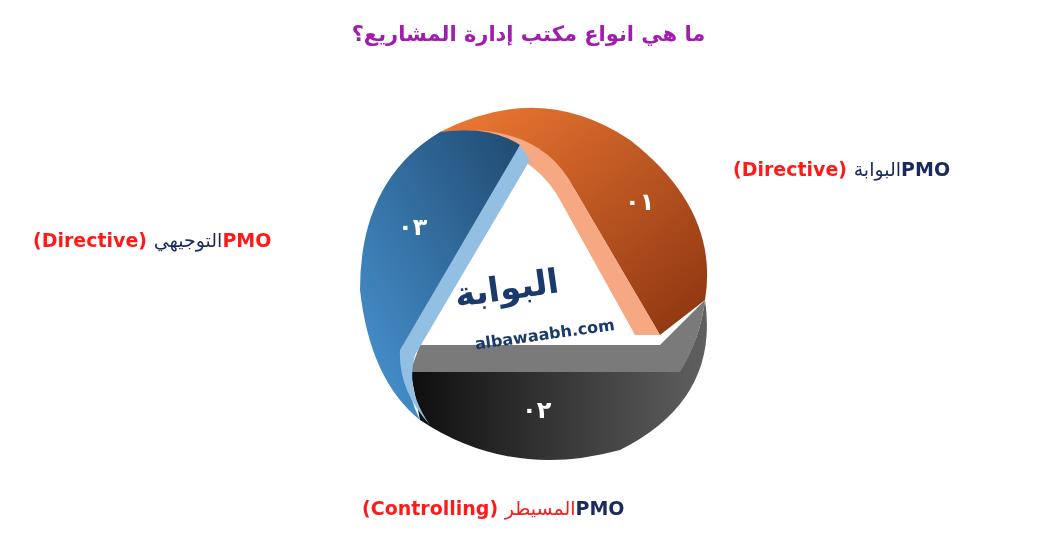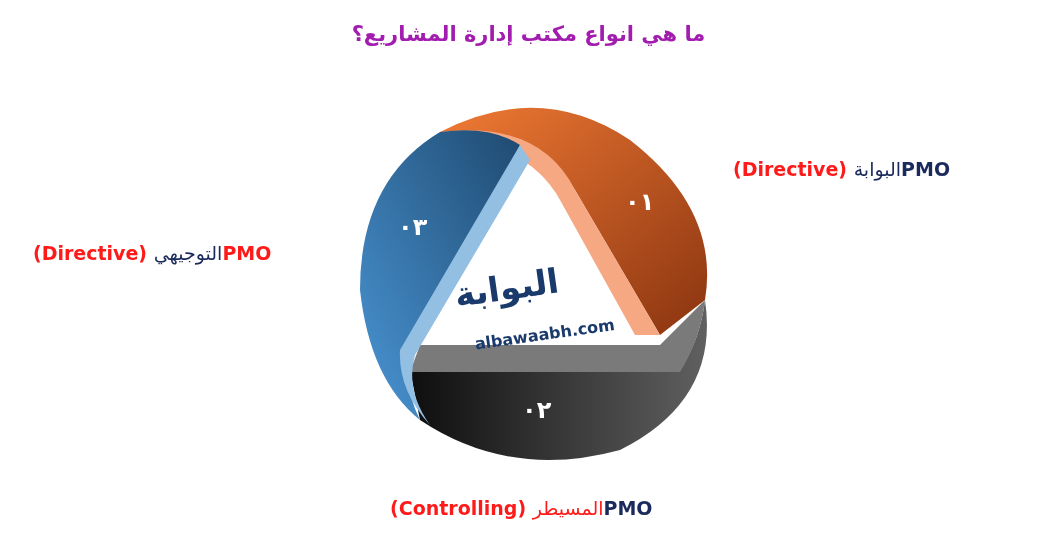--- a/index.html
+++ b/index.html
@@ -6,22 +6,22 @@
   body { width:1057px; height:545px; position:relative; overflow:hidden; font-family:"DejaVu Sans", sans-serif; }
   .title { position:absolute; top:22px; left:0; width:1057px; text-align:center; font-size:21px; font-weight:bold; color:#a21caf; direction:rtl; }
   .label { position:absolute; font-size:19px; font-weight:bold; white-space:nowrap; direction:ltr; }
   .label .pmo { color:#1b2a5c; }
   .label .ar { color:#1b2a5c; font-weight:normal; }
   .label .en { color:#ff1a1a; }
   .label.controlling .ar { color:#ff1a1a; }
   .label.directive .pmo { color:#ff1a1a; }
   .label.directive .ar { color:#1b2a5c; }
   #sup { left:733px; top:158px; }
-  #dir { left:33px; top:229px;margin-top:13px; }
-  #con { left:390px; top:497px; }
+  #dir { left:33px; top:229px; }
+  #con { left:362px; top:497px; }
   svg.diagram { position:absolute; left:360px; top:100px; }
   .num { font-family:"DejaVu Sans", sans-serif; font-weight:bold; fill:#ffffff; font-size:24px; }
   .logo-ar { font-family:"DejaVu Sans", sans-serif; font-weight:bold; fill:#1b3a6c; font-size:34px; }
   .logo-en { font-family:"DejaVu Sans", sans-serif; font-weight:bold; fill:#1b3a6c; font-size:16px; }
 </style>
 </head>
 <body>
 
 <div class="title">ما هي انواع مكتب إدارة المشاريع؟</div>
 

